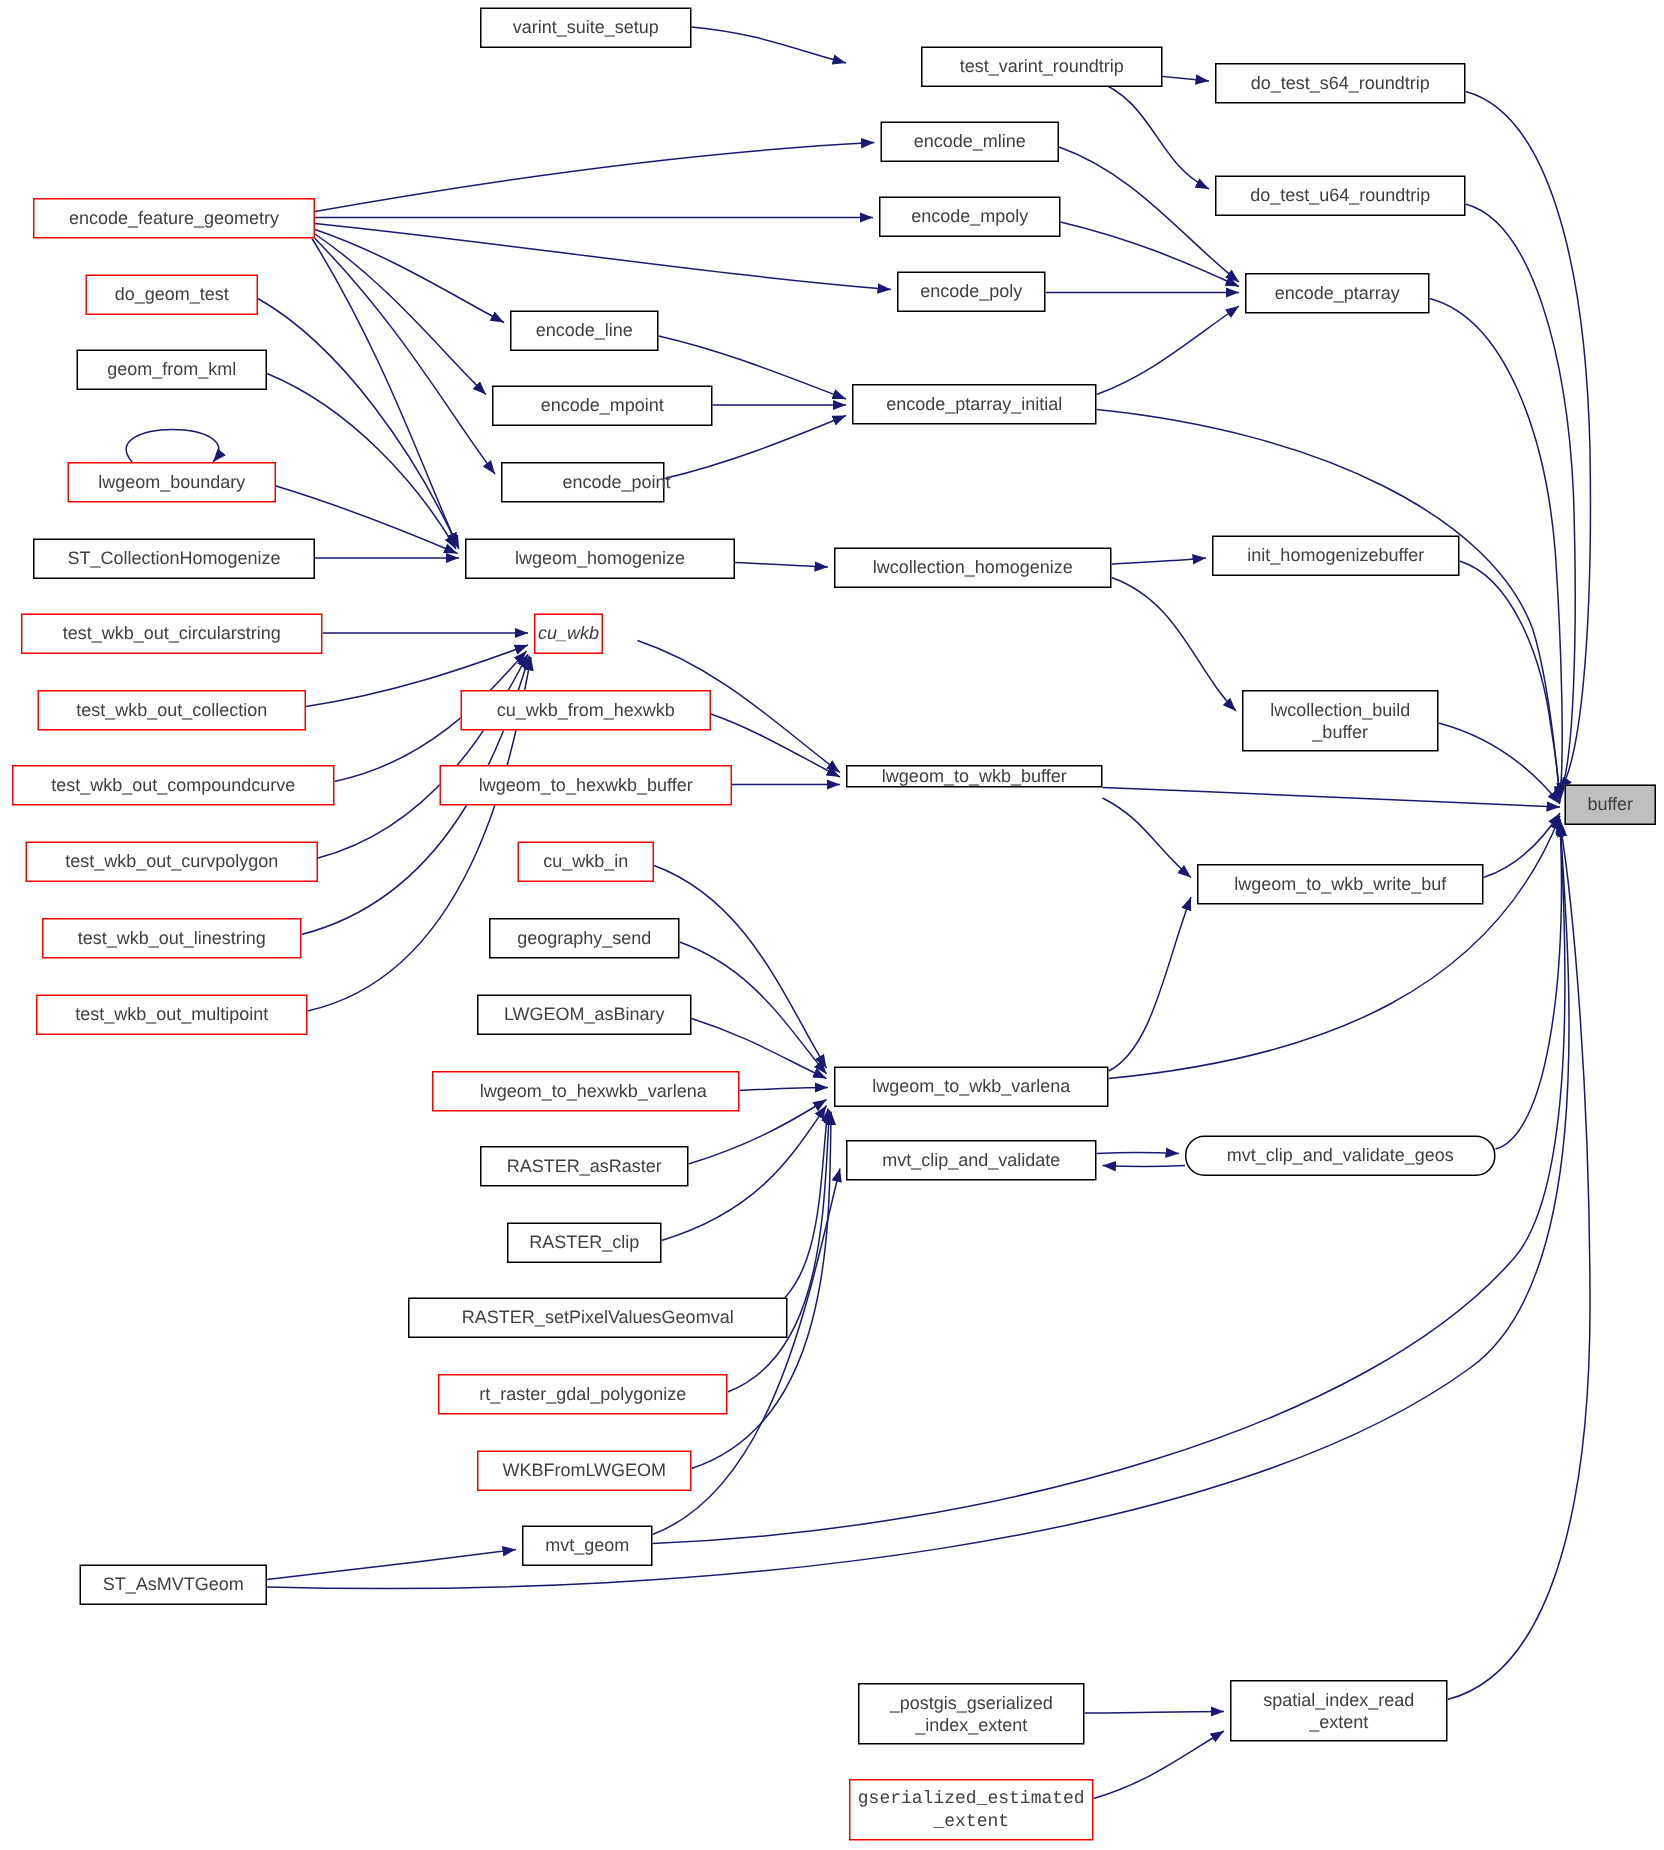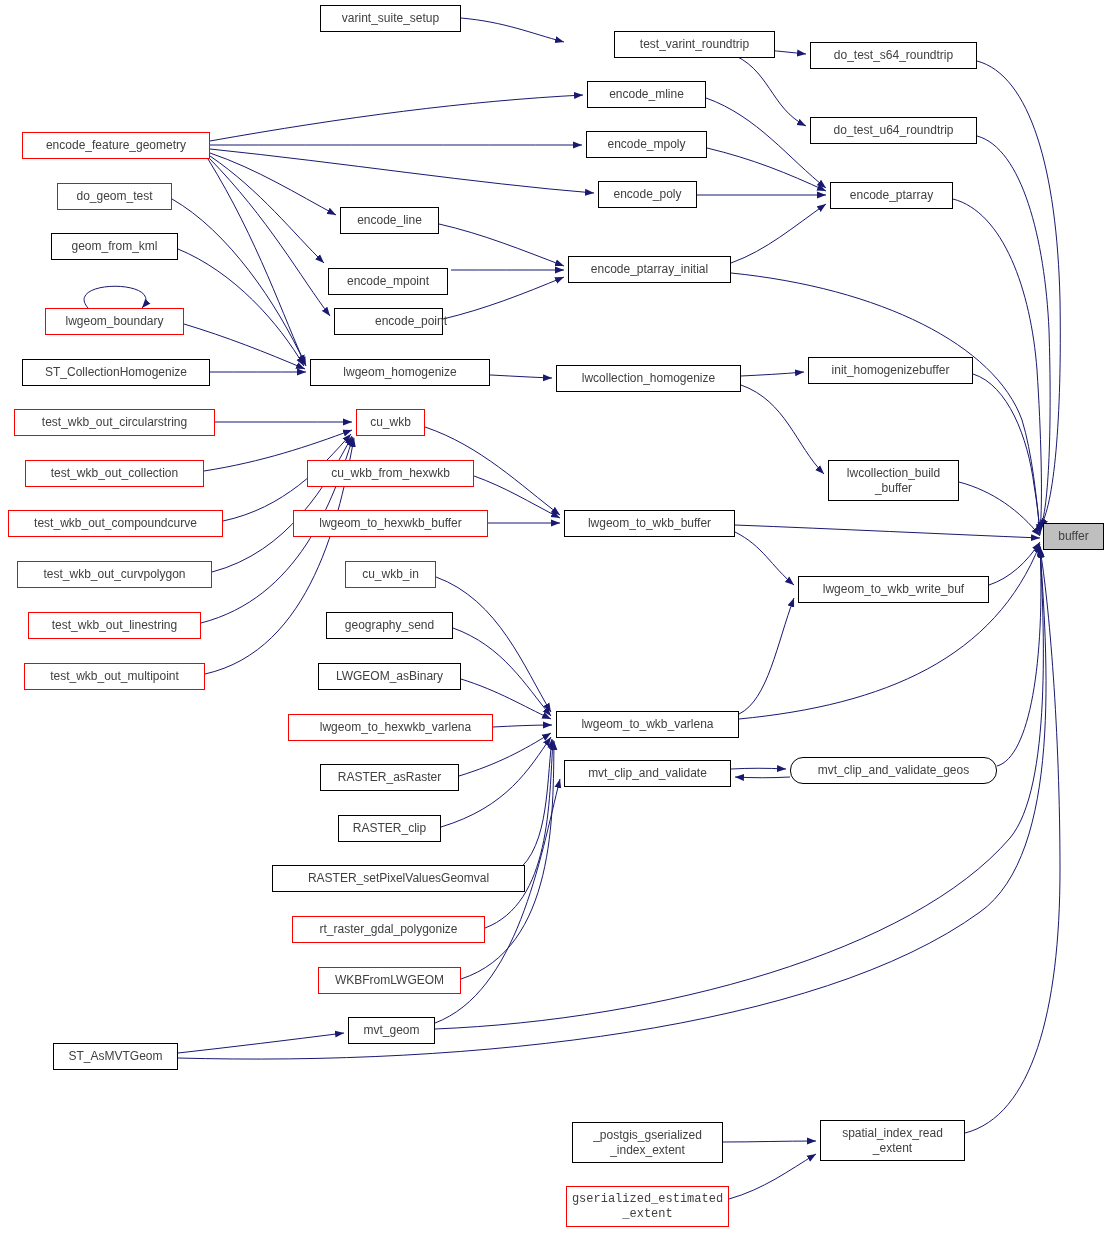--- a/index.html
+++ b/index.html
@@ -98,37 +98,37 @@
   <div class="node" style="left:810px;top:42px;width:167px;height:27px;">do_test_s64_roundtrip</div>
   <div class="node" style="left:587px;top:81px;width:119px;height:27px;">encode_mline</div>
   <div class="node" style="left:810px;top:117px;width:167px;height:27px;">do_test_u64_roundtrip</div>
   <div class="node red" style="left:22px;top:132px;width:188px;height:27px;">encode_feature_geometry</div>
   <div class="node" style="left:586px;top:131px;width:121px;height:27px;">encode_mpoly</div>
   <div class="node" style="left:598px;top:181px;width:99px;height:27px;">encode_poly</div>
   <div class="node" style="left:830px;top:182px;width:123px;height:27px;">encode_ptarray</div>
   <div class="node red" style="left:57px;top:183px;width:115px;height:27px;">do_geom_test</div>
   <div class="node" style="left:340px;top:207px;width:99px;height:27px;">encode_line</div>
   <div class="node" style="left:51px;top:233px;width:127px;height:27px;">geom_from_kml</div>
-  <div class="node" style="left:328px;top:268px;width:120px;height:27px;">encode_mpoint</div>
+  <div class="node" style="left:328px;top:257px;width:147px;height:27px;">encode_mpoint</div>
   <div class="node" style="left:568px;top:256px;width:163px;height:27px;">encode_ptarray_initial</div>
   <div class="node red" style="left:45px;top:308px;width:139px;height:27px;">lwgeom_boundary</div>
   <div class="node" style="left:334px;top:308px;width:109px;height:27px;padding-left:48px;">encode_point</div>
   <div class="node" style="left:22px;top:359px;width:188px;height:27px;">ST_CollectionHomogenize</div>
   <div class="node" style="left:310px;top:359px;width:180px;height:27px;">lwgeom_homogenize</div>
   <div class="node" style="left:556px;top:365px;width:185px;height:27px;">lwcollection_homogenize</div>
   <div class="node" style="left:808px;top:357px;width:165px;height:27px;">init_homogenizebuffer</div>
   <div class="node red" style="left:14px;top:409px;width:201px;height:27px;">test_wkb_out_circularstring</div>
-  <div class="node red" style="left:356px;top:409px;width:69px;height:27px;">cu_wkb</div>
+  <div class="node red" style="left:356px;top:409px;width:46px;height:27px;font-style:italic;">cu_wkb</div>
   <div class="node red" style="left:25px;top:460px;width:179px;height:27px;">test_wkb_out_collection</div>
   <div class="node red" style="left:307px;top:460px;width:167px;height:27px;">cu_wkb_from_hexwkb</div>
   <div class="node" style="left:828px;top:460px;width:131px;height:41px;">lwcollection_build
 _buffer</div>
   <div class="node red" style="left:8px;top:510px;width:215px;height:27px;">test_wkb_out_compoundcurve</div>
   <div class="node red" style="left:293px;top:510px;width:195px;height:27px;">lwgeom_to_hexwkb_buffer</div>
-  <div class="node" style="left:564px;top:510px;width:171px;height:27px;">lwgeom_to_wkb_buffer</div>
+  <div class="node" style="left:564px;top:510px;width:171px;height:15px;">lwgeom_to_wkb_buffer</div>
   <div class="node current" style="left:1043px;top:523px;width:61px;height:27px;">buffer</div>
   <div class="node red" style="left:17px;top:561px;width:195px;height:27px;">test_wkb_out_curvpolygon</div>
   <div class="node red" style="left:345px;top:561px;width:91px;height:27px;">cu_wkb_in</div>
   <div class="node" style="left:798px;top:576px;width:191px;height:27px;">lwgeom_to_wkb_write_buf</div>
   <div class="node red" style="left:28px;top:612px;width:173px;height:27px;">test_wkb_out_linestring</div>
   <div class="node" style="left:326px;top:612px;width:127px;height:27px;">geography_send</div>
   <div class="node red" style="left:24px;top:663px;width:181px;height:27px;">test_wkb_out_multipoint</div>
   <div class="node" style="left:318px;top:663px;width:143px;height:27px;">LWGEOM_asBinary</div>
   <div class="node red" style="left:288px;top:714px;width:205px;height:27px;padding-left:13px;">lwgeom_to_hexwkb_varlena</div>
   <div class="node" style="left:556px;top:711px;width:183px;height:27px;">lwgeom_to_wkb_varlena</div>

